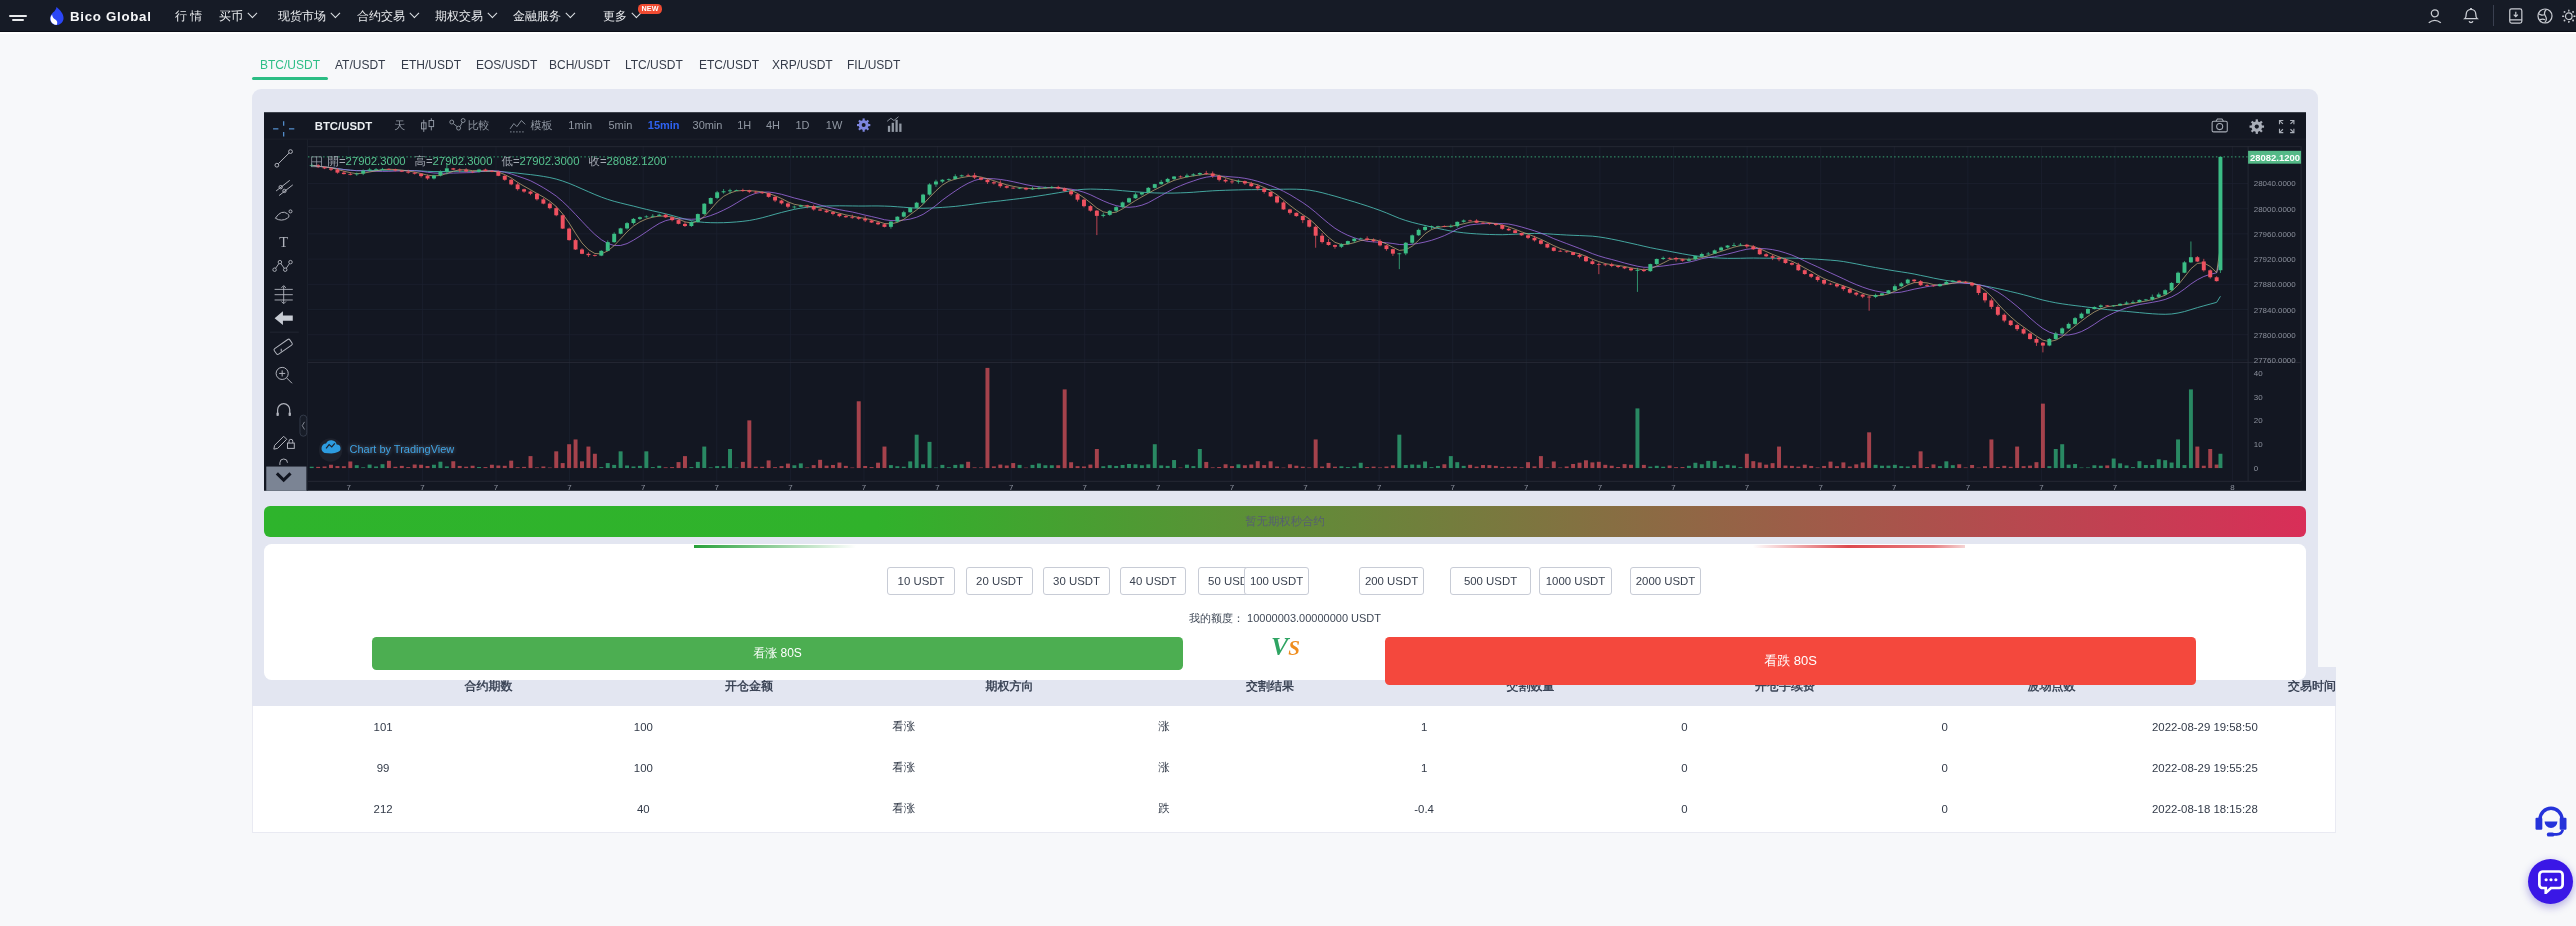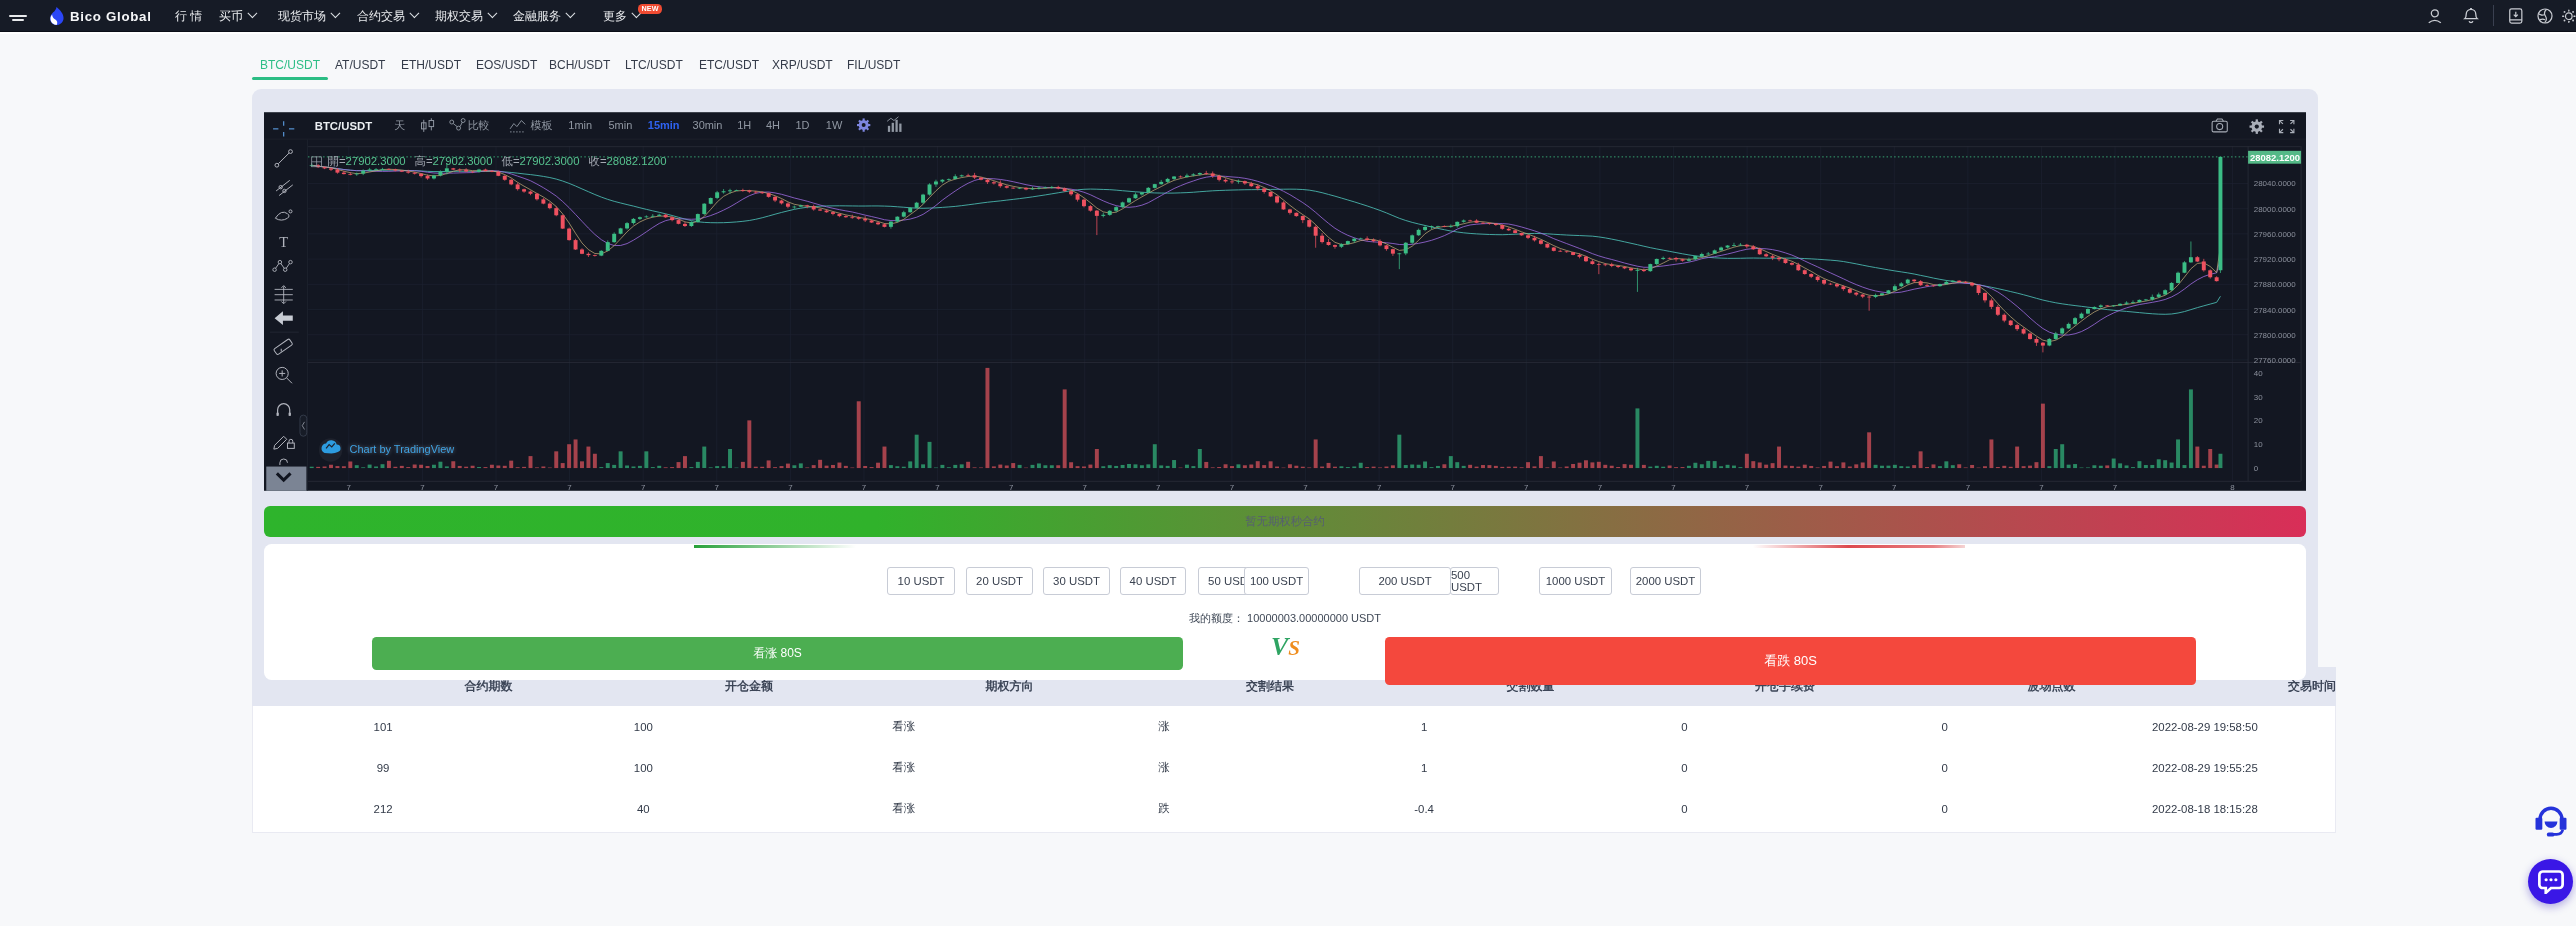--- a/index.html
+++ b/index.html
@@ -1316,22 +1316,22 @@
 
 <div class="card">
   <div class="wisp-g"></div>
   <div class="wisp-r"></div>
   <div class="ub" style="left:623px; width:68px;">10 USDT</div>
   <div class="ub" style="left:702px; width:67px;">20 USDT</div>
   <div class="ub" style="left:779px; width:67px;">30 USDT</div>
   <div class="ub" style="left:856px; width:66px;">40 USDT</div>
   <div class="ub" style="left:934px; width:67px;">50 USDT</div>
   <div class="ub" style="left:980px; width:65px;">100 USDT</div>
-  <div class="ub" style="left:1095px; width:92px;">200 USDT</div>
-  <div class="ub" style="left:1186px; width:49px;">500 USDT</div>
+  <div class="ub" style="left:1095px; width:65px;">200 USDT</div>
+  <div class="ub" style="left:1186px; width:81px;">500 USDT</div>
   <div class="ub" style="left:1275px; width:73px;">1000 USDT</div>
   <div class="ub" style="left:1366px; width:71px;">2000 USDT</div>
   <div class="quota">我的额度：&nbsp;10000003.00000000 USDT</div>
   <div class="btn-up">看涨 80S</div>
   <div class="vs"><span class="v">V</span><span class="s">S</span></div>
   <div class="btn-dn">看跌 80S</div>
 </div>
 
 <div class="cs">
   <svg width="34" height="38" viewBox="0 0 45 50" fill="#2533da">

